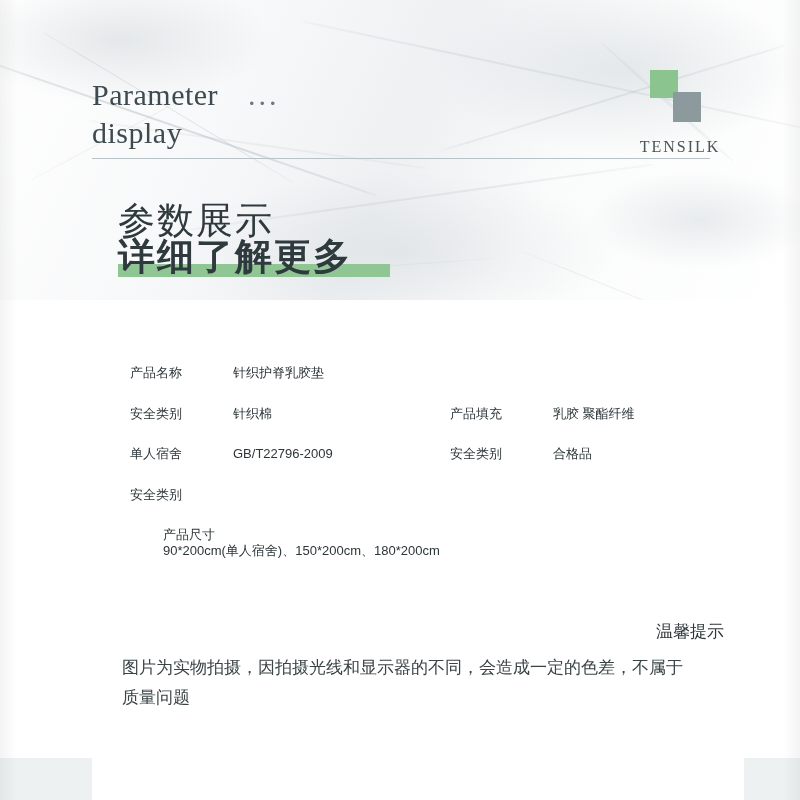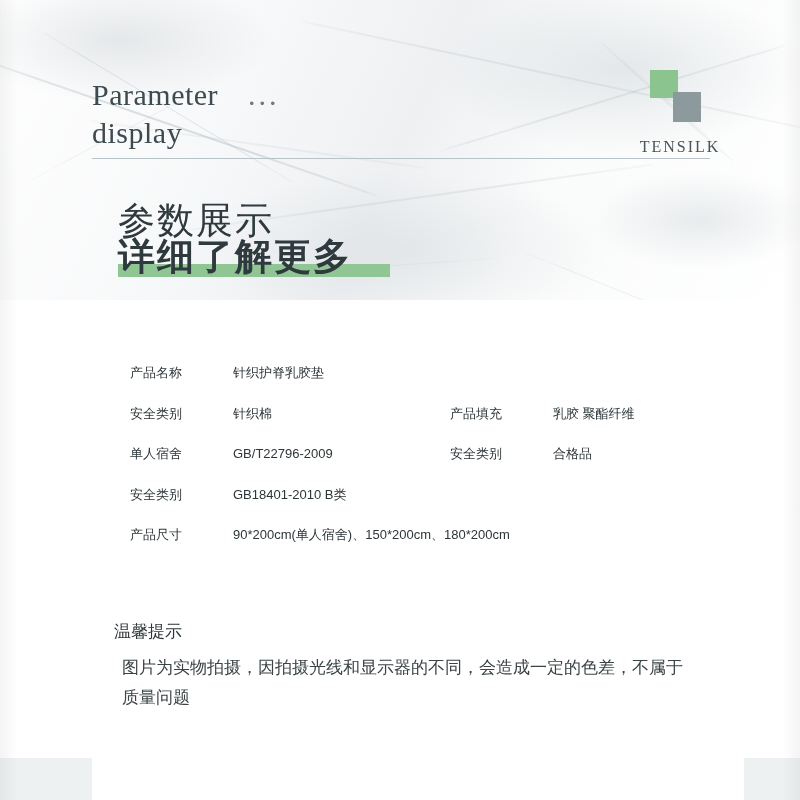--- a/index.html
+++ b/index.html
@@ -212,20 +212,21 @@
   .tips {
     position: absolute;
     left: 114px;
     top: 620px;
     width: 610px;
     color: #2c3538;
   }
   .tips-title {
     font-size: 17px;
     margin-bottom: 10px;
+    text-align: right;
   }
   .tips-body {
     font-size: 17px;
     line-height: 1.75;
     color: #3a4346;
     padding-left: 8px;
   }
 
   
   .edge-left, .edge-right {
@@ -313,26 +314,25 @@
         <span class="spec-label">安全类别</span>
         <span class="gap-18"></span>
         <span class="spec-value">合格品</span>
       </div>
     </div>
 
     <div class="spec-row">
       <div class="col-a" style="width:auto;">
         <span class="spec-label">安全类别</span>
         <span class="gap-18"></span>
-        <span class="spec-value">GB18401-2010 B类</span>
-      </div>
-    </div>
-
-    <div class="spec-row">
-      <div class="col-a" style="width:auto;">
+      </div>
+    </div>
+
+    <div class="spec-row">
+      <div class="col-a" style="width:auto;flex-direction:column;">
         <span class="spec-label">产品尺寸</span>
         <span class="gap-18"></span>
         <span class="spec-value">90*200cm(单人宿舍)、150*200cm、180*200cm</span>
       </div>
     </div>
 
   </div>
 
   <div class="tips">
     <div class="tips-title">温馨提示</div>

